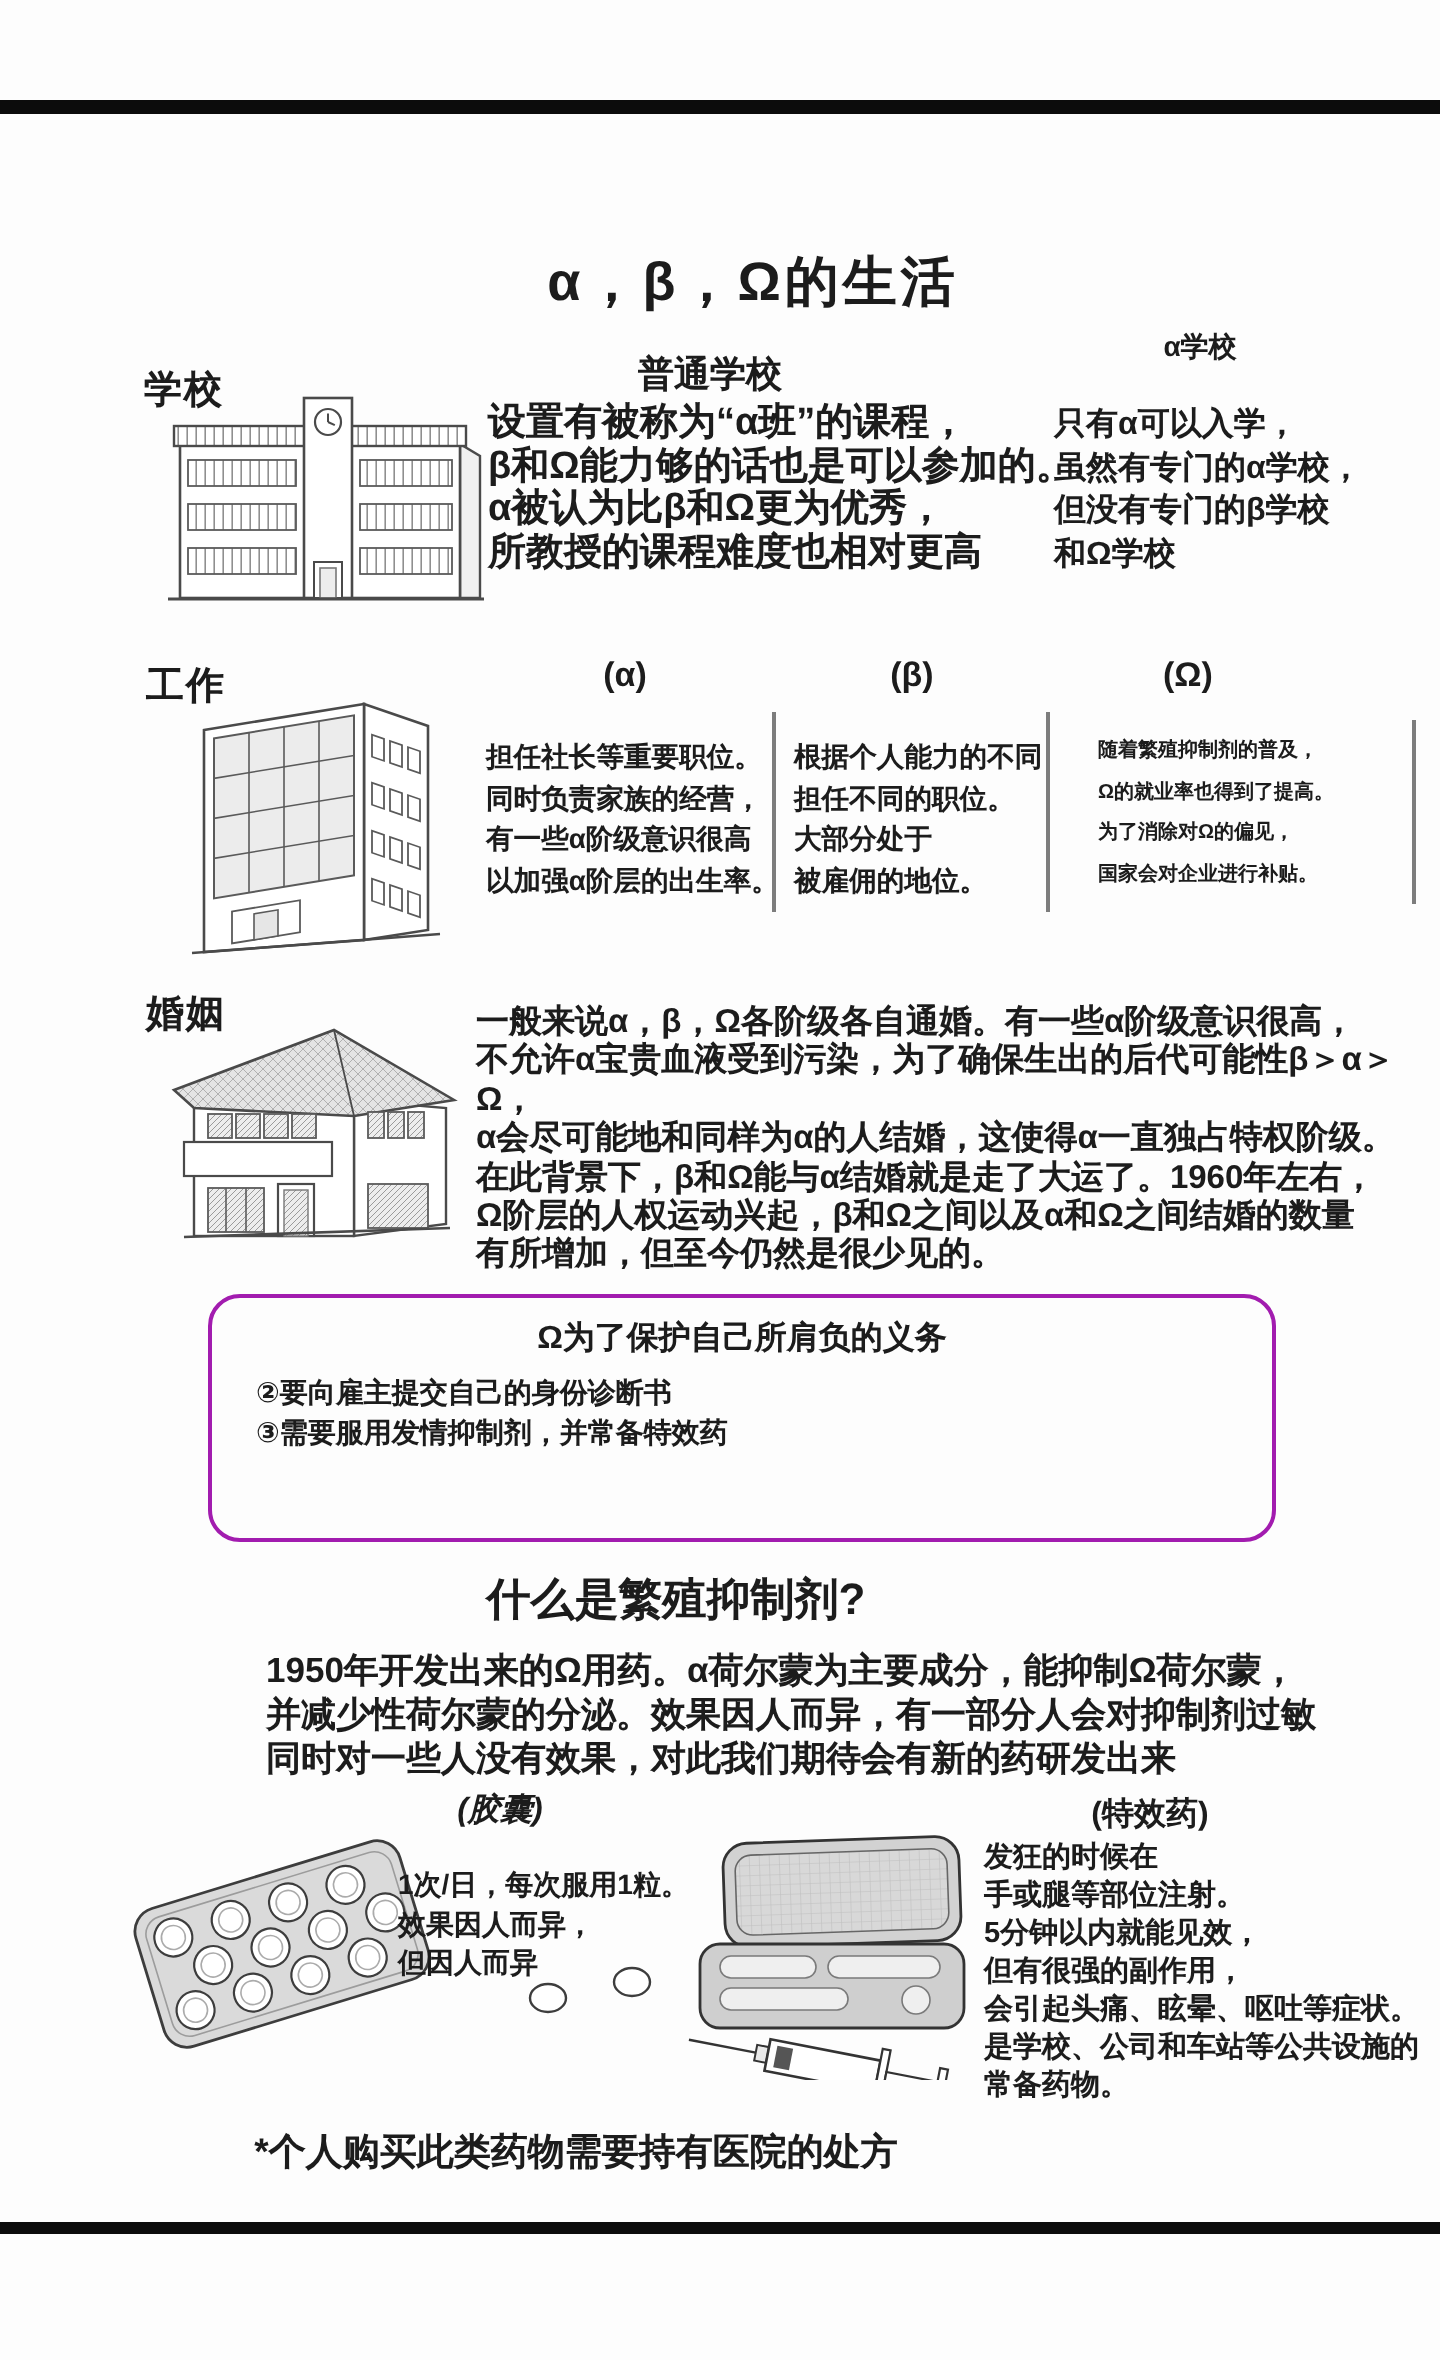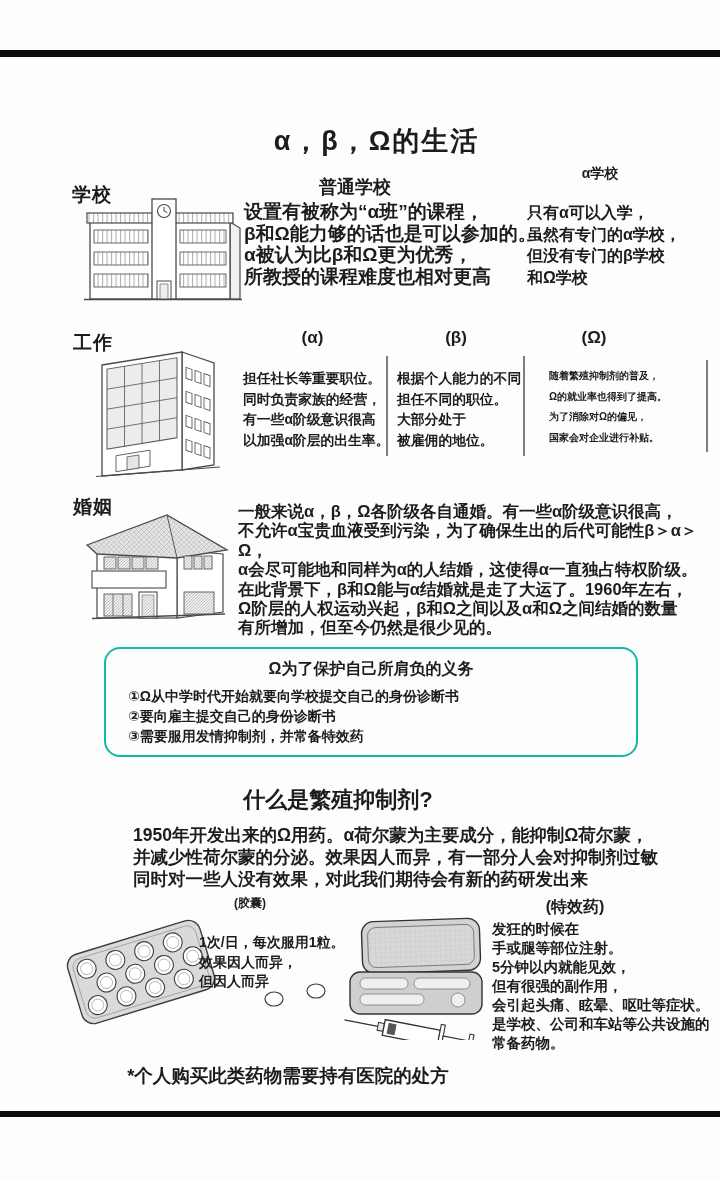--- a/index.html
+++ b/index.html
@@ -12,22 +12,22 @@
   }
   .abs { position:absolute; }
   .bar { position:absolute; left:0; width:720px; background:#0c0c0c; }
   .txt { white-space:pre-line; font-weight:700; }
   .ctr { text-align:center; }
   .page-title { left:0; top:123px; width:720px; font-size:27px; font-weight:700; letter-spacing:2px;padding-left:33px; }
   .sec-label { font-size:19px; font-weight:700; letter-spacing:1px;text-align:right; }
   .col-head { font-weight:700; }
   .vline { position:absolute; width:2px; background:#7d7d7d; }
   .duty-box {
-    left:104px; top:647px; width:534px; height:110px;
-    border:2px solid #14b8a6; border-radius:16px; background:#fdfdfd;
+    left:104px; top:647px; width:534px; height:124px;
+    border:2px solid #a21caf; border-radius:16px; background:#fdfdfd;
   }
   .duty-title { margin-top:10px; text-align:center; font-size:16px; font-weight:700; }
   .duty-items { margin:6px 0 0 22px; }
   .duty-item { font-size:14px; line-height:20px; font-weight:700; }
   .footnote { left:0; top:1063px; width:576px; font-size:18.5px; font-weight:700; }
   svg { display:block; }
 </style>
 </head>
 <body>
 
@@ -171,32 +171,31 @@
   <div class="abs txt" style="left:238px;top:502px;font-size:16.5px;line-height:19.4px;">一般来说α，β，Ω各阶级各自通婚。有一些α阶级意识很高，
 不允许α宝贵血液受到污染，为了确保生出的后代可能性β＞α＞Ω，
 α会尽可能地和同样为α的人结婚，这使得α一直独占特权阶级。
 在此背景下，β和Ω能与α结婚就是走了大运了。1960年左右，
 Ω阶层的人权运动兴起，β和Ω之间以及α和Ω之间结婚的数量
 有所增加，但至今仍然是很少见的。</div>
 
   <div class="abs duty-box">
     <div class="duty-title">Ω为了保护自己所肩负的义务</div>
     <div class="duty-items">
-      <div class="duty-item">①Ω从中学时代开始就要向学校提交自己的身份诊断书</div>
       <div class="duty-item">②要向雇主提交自己的身份诊断书</div>
       <div class="duty-item">③需要服用发情抑制剂，并常备特效药</div>
     </div>
   </div>
 
   <div class="abs ctr" style="left:0;top:785px;width:676px;font-size:22px;font-weight:700;">什么是繁殖抑制剂?</div>
   <div class="abs txt" style="left:133px;top:824px;font-size:17.5px;line-height:22px;">1950年开发出来的Ω用药。α荷尔蒙为主要成分，能抑制Ω荷尔蒙，
 并减少性荷尔蒙的分泌。效果因人而异，有一部分人会对抑制剂过敏
 同时对一些人没有效果，对此我们期待会有新的药研发出来</div>
 
-  <div class="abs ctr col-head" style="left:195px;top:895px;width:110px;font-size:12px;">(胶囊)</div>
+  <div class="abs ctr col-head" style="left:195px;top:895px;width:110px;font-size:16px;font-style:italic;">(胶囊)</div>
 
   <svg class="abs" style="left:58px;top:916px;" width="280" height="112" viewBox="0 0 280 112">
     <g transform="rotate(-17 83 56)">
       <rect x="14" y="20" width="138" height="72" rx="12" fill="#dadada" stroke="#3d3d3d" stroke-width="1.4"></rect>
       <rect x="19" y="25" width="128" height="62" rx="9" fill="none" stroke="#9c9c9c" stroke-width="0.8"></rect>
       <g fill="#ffffff" stroke="#3d3d3d" stroke-width="1.1">
         <circle cx="32" cy="37" r="9.5"></circle>
           <circle cx="62" cy="37" r="9.5"></circle>
           <circle cx="92" cy="37" r="9.5"></circle>
           <circle cx="122" cy="37" r="9.5"></circle>

